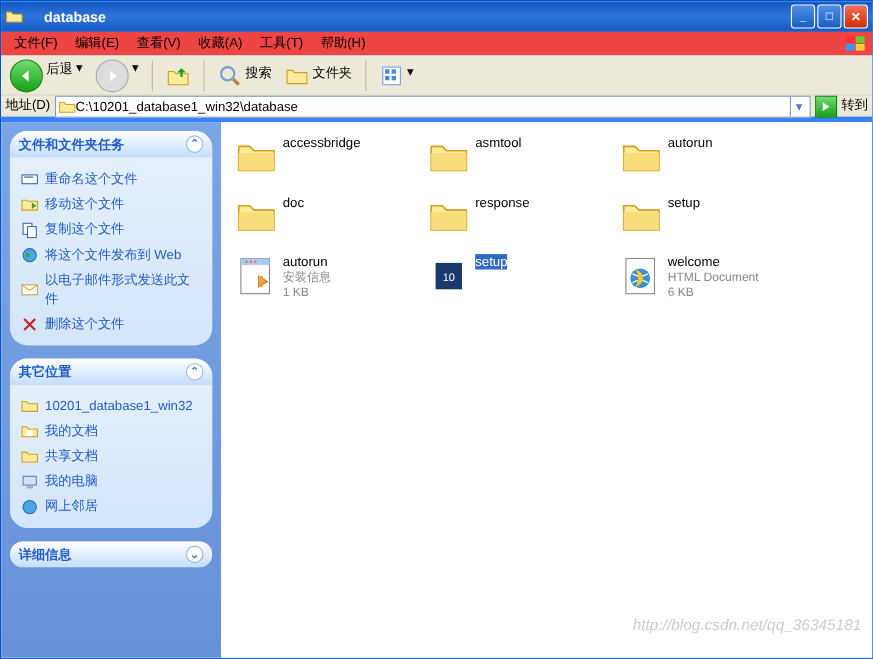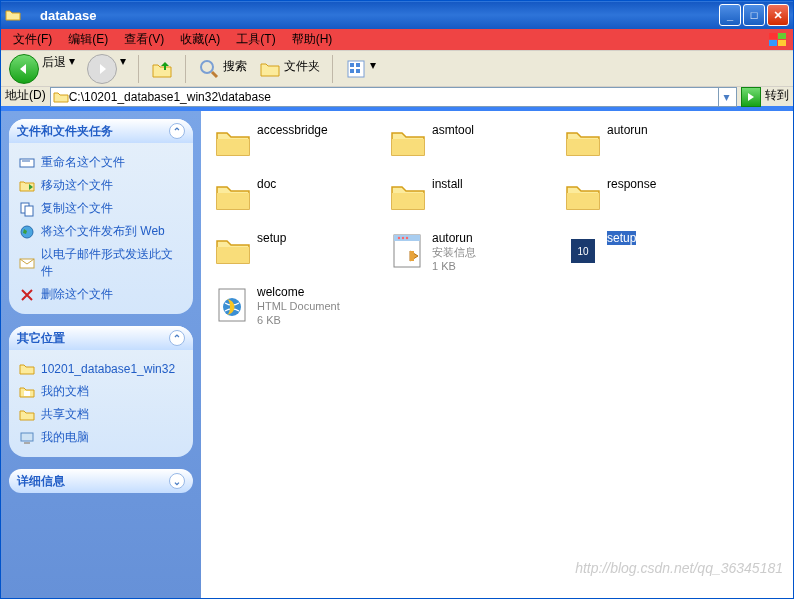--- a/index.html
+++ b/index.html
@@ -222,20 +222,26 @@
               </svg>
               <span>共享文档</span>
             </div>
           <div class="task">
               <svg class="ico" viewBox="0 0 16 16">
                 <rect x="2" y="3" width="12" height="8" fill="#cde2f4" stroke="#5a8bc4"></rect>
                 <rect x="5" y="12" width="6" height="2" fill="#aaa"></rect>
               </svg>
               <span>我的电脑</span>
             </div>
+          <div class="task">
+              <svg class="ico" viewBox="0 0 16 16">
+                <circle cx="8" cy="8" r="6" fill="#4aa5e0" stroke="#2a6fb0"></circle>
+              </svg>
+              <span>网上邻居</span>
+            </div>
         </div>
       </div>
 
       <div class="panel">
         <div class="panel-hdr">
           <span>详细信息</span>
           <span class="chev">⌄</span>
         </div>
       </div>
 
@@ -271,29 +277,20 @@
             <div class="lbl">autorun</div>
           </div>
           <div class="item">
             <div class="icon">
               <svg viewBox="0 0 40 40">
                 <path fill="#fceb9c" stroke="#d5a01b" stroke-width="1.5" d="M4 10h10l4 4h18v18H4z"></path>
                 <path fill="#f9dd7a" d="M4 16h32v16H4z"></path>
               </svg>
             </div>
             <div class="lbl">doc</div>
-          </div>
-          <div class="item">
-            <div class="icon">
-              <svg viewBox="0 0 40 40">
-                <path fill="#fceb9c" stroke="#d5a01b" stroke-width="1.5" d="M4 10h10l4 4h18v18H4z"></path>
-                <path fill="#f9dd7a" d="M4 16h32v16H4z"></path>
-              </svg>
-            </div>
-            <div class="lbl">install</div>
           </div>
           <div class="item">
             <div class="icon">
               <svg viewBox="0 0 40 40">
                 <path fill="#fceb9c" stroke="#d5a01b" stroke-width="1.5" d="M4 10h10l4 4h18v18H4z"></path>
                 <path fill="#f9dd7a" d="M4 16h32v16H4z"></path>
               </svg>
             </div>
             <div class="lbl">response</div>
           </div>

